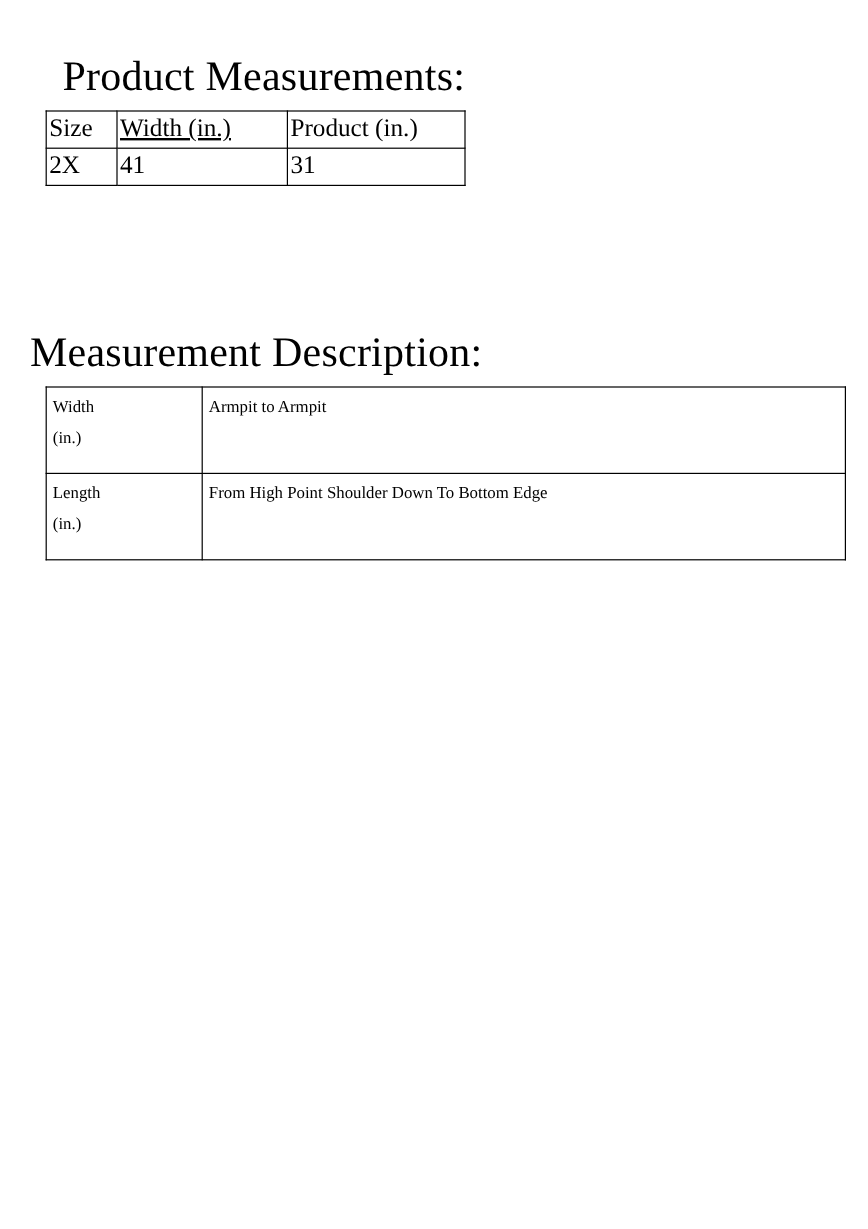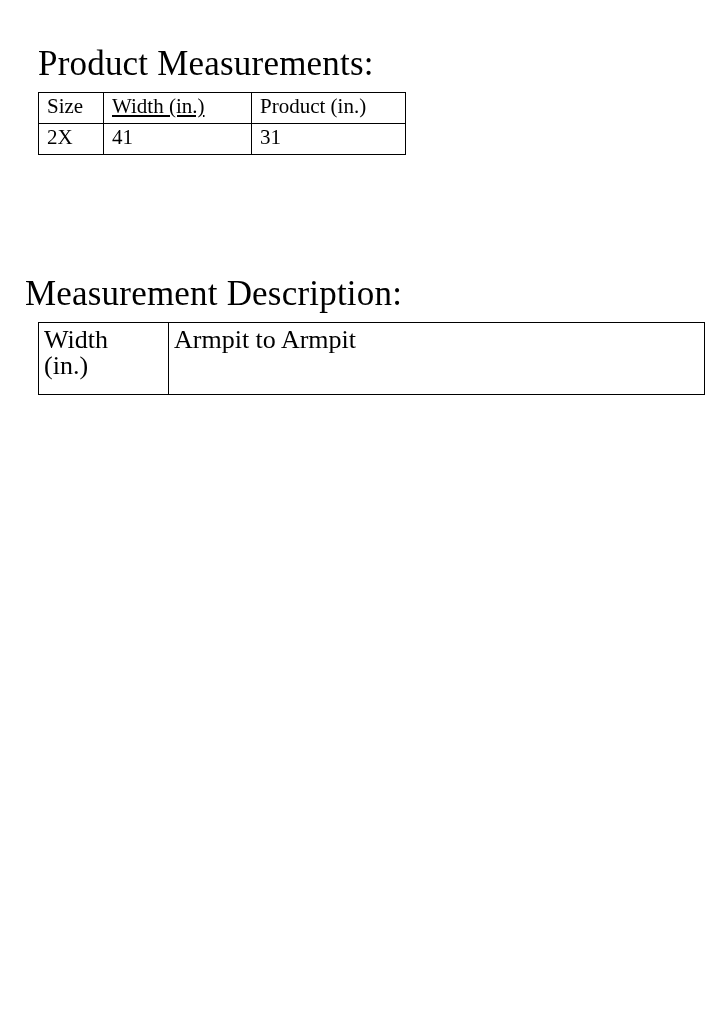--- a/index.html
+++ b/index.html
@@ -24,21 +24,21 @@
   }
 
   
   .section-title {
     font-family: "Liberation Serif", serif;
     font-weight: normal;
     letter-spacing: 0.2px;
   }
   #product-title {
     position: absolute;
-    left: 38px;
+    left: 52px;
     top: 44px;
     font-size: 35px;
     line-height: 40px;
     white-space: nowrap;
   }
 
   table.grid {
     border-collapse: collapse;
     table-layout: fixed;
   }
@@ -51,21 +51,21 @@
   }
 
   #product-table {
     position: absolute;
     left: 38px;
     top: 92px;
   }
   #product-table td, #product-table th {
     font-size: 21px;
     line-height: 23px;
-    padding: 2px 2px 3px 8px;
+    padding: 2px 2px 3px 2px;
     height: 25px;
   }
   #product-table .col-size   { width: 54px; }
   #product-table .col-width  { width: 137px; text-decoration: underline; }
   #product-table .col-length { width: 143px; }
 
   
   #desc-title {
     position: absolute;
     left: 25px;
@@ -75,21 +75,21 @@
     white-space: nowrap;
   }
 
   #desc-table {
     position: absolute;
     left: 38px;
     top: 322px;
     width: 650px;
   }
   #desc-table td {
-    font-size: 26px;
+    font-size: 14px;
     line-height: 26px;
     padding: 4px 5px 5px 5px;
     vertical-align: top;
   }
   #desc-table .label-col { width: 119px; }
   #desc-table .value-col { width: 525px; }
   #desc-table .row-width td  { height: 62px; }
   #desc-table .row-length td { height: 62px; }
 </style>
 </head>
@@ -120,16 +120,23 @@
 
   <table class="grid" id="desc-table">
     <tbody>
       <tr class="row-width">
         <td class="label-col">
           <span>Width</span><br>
           <span>(in.)</span>
         </td>
         <td class="value-col">Armpit to Armpit</td>
       </tr>
+      <tr class="row-length">
+        <td class="label-col">
+          <span>Length</span><br>
+          <span>(in.)</span>
+        </td>
+        <td class="value-col">From High Point Shoulder Down To Bottom Edge</td>
+      </tr>
     </tbody>
   </table>
 
 </div>
 
 </body></html>

